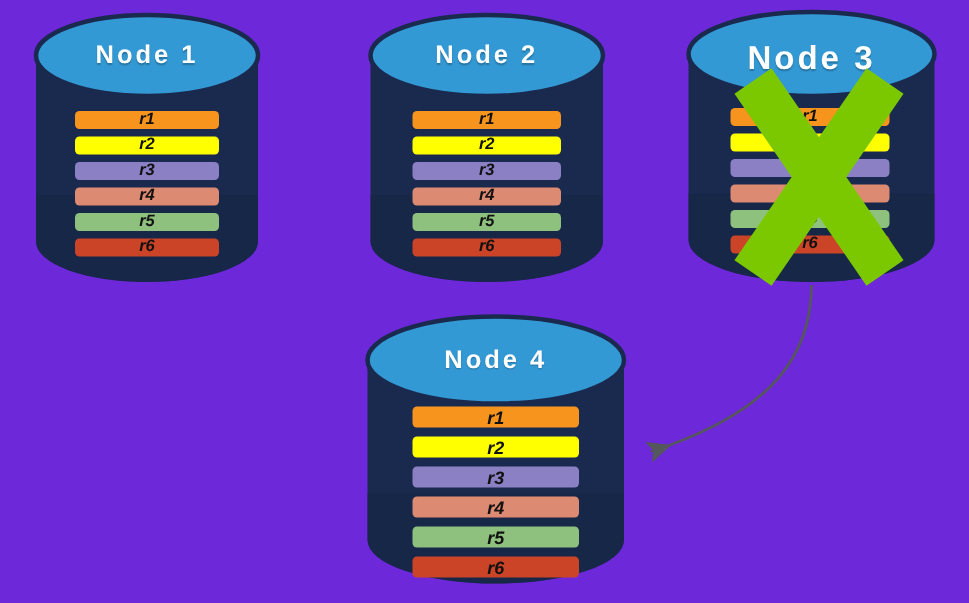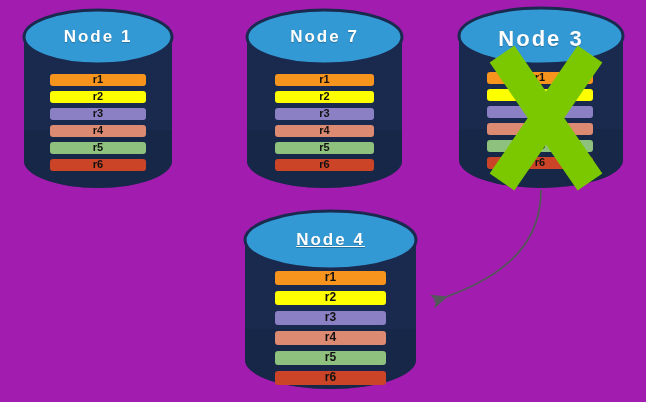--- a/index.html
+++ b/index.html
@@ -7,21 +7,21 @@
     padding: 0;
     background: #ffffff;
   }
   body {
     font-family: "Liberation Sans", sans-serif;
   }
   #canvas {
     position: relative;
     width: 646px;
     height: 402px;
-    background: #a21caf;
+    background: #6d28d9;
     overflow: hidden;
   }
   .node {
     position: absolute;
   }
   .node-svg {
     position: absolute;
     left: 0;
     top: 0;
     overflow: visible;
@@ -40,22 +40,23 @@
   }
   .row {
     position: absolute;
     border-radius: 3px;
     box-sizing: border-box;
     text-align: center;
     color: #111111;
     font-weight: bold;
     line-height: 1;
     display: flex;
-    align-items: flex-start;
+    align-items: flex-end;
     justify-content: center;
+    font-style: italic;
   }
   .row-label {
     display: block;
     transform: translateY(-0.5px);
   }
   .x-mark {
     position: absolute;
     overflow: visible;
     pointer-events: none;
   }
@@ -99,21 +100,21 @@
       <span class="row-label">r6</span>
     </div>
   </div>
 
   <div class="node" style="left:247px; top:10px; width:155px; height:178px;">
     <svg class="node-svg" width="155" height="178" viewBox="0 0 155 178">
       <path d="M 0 27 L 0 151 A 77.5 27 0 0 0 155 151 L 155 27 Z" fill="#1A2A4F"></path>
       <path d="M 0 120 L 0 151 A 77.5 27 0 0 0 155 151 L 155 120 Z" fill="#162544" opacity="0.55"></path>
       <ellipse cx="77.5" cy="27" rx="77.5" ry="27" fill="#3399D4" stroke="#1A2A4F" stroke-width="3"></ellipse>
     </svg>
-    <div class="node-title" style="top:17px; font-size:17px;">Node  7</div>
+    <div class="node-title" style="top:17px; font-size:17px;">Node  2</div>
     <div class="row" style="left:28px; top:64px; width:99px; height:12px; background:#F7941E; font-size:11px;">
       <span class="row-label">r1</span>
     </div>
     <div class="row" style="left:28px; top:81px; width:99px; height:12px; background:#FFFF00; font-size:11px;">
       <span class="row-label">r2</span>
     </div>
     <div class="row" style="left:28px; top:98px; width:99px; height:12px; background:#8B80C4; font-size:11px;">
       <span class="row-label">r3</span>
     </div>
     <div class="row" style="left:28px; top:115px; width:99px; height:12px; background:#DD8A72; font-size:11px;">
@@ -160,21 +161,21 @@
       <line x1="98" y1="6" x2="10" y2="134"></line>
     </g>
   </svg>
 
   <div class="node" style="left:245px; top:211px; width:171px; height:178px;">
     <svg class="node-svg" width="171" height="178" viewBox="0 0 171 178">
       <path d="M 0 29 L 0 149 A 85.5 29 0 0 0 171 149 L 171 29 Z" fill="#1A2A4F"></path>
       <path d="M 0 118 L 0 149 A 85.5 29 0 0 0 171 149 L 171 118 Z" fill="#162544" opacity="0.55"></path>
       <ellipse cx="85.5" cy="29" rx="85.5" ry="29" fill="#3399D4" stroke="#1A2A4F" stroke-width="3"></ellipse>
     </svg>
-    <div class="node-title" style="top:19px; font-size:17px;text-decoration:underline;">Node  4</div>
+    <div class="node-title" style="top:19px; font-size:17px;">Node  4</div>
     <div class="row" style="left:30px; top:60px; width:111px; height:14px; background:#F7941E; font-size:12px;">
       <span class="row-label">r1</span>
     </div>
     <div class="row" style="left:30px; top:80px; width:111px; height:14px; background:#FFFF00; font-size:12px;">
       <span class="row-label">r2</span>
     </div>
     <div class="row" style="left:30px; top:100px; width:111px; height:14px; background:#8B80C4; font-size:12px;">
       <span class="row-label">r3</span>
     </div>
     <div class="row" style="left:30px; top:120px; width:111px; height:14px; background:#DD8A72; font-size:12px;">

